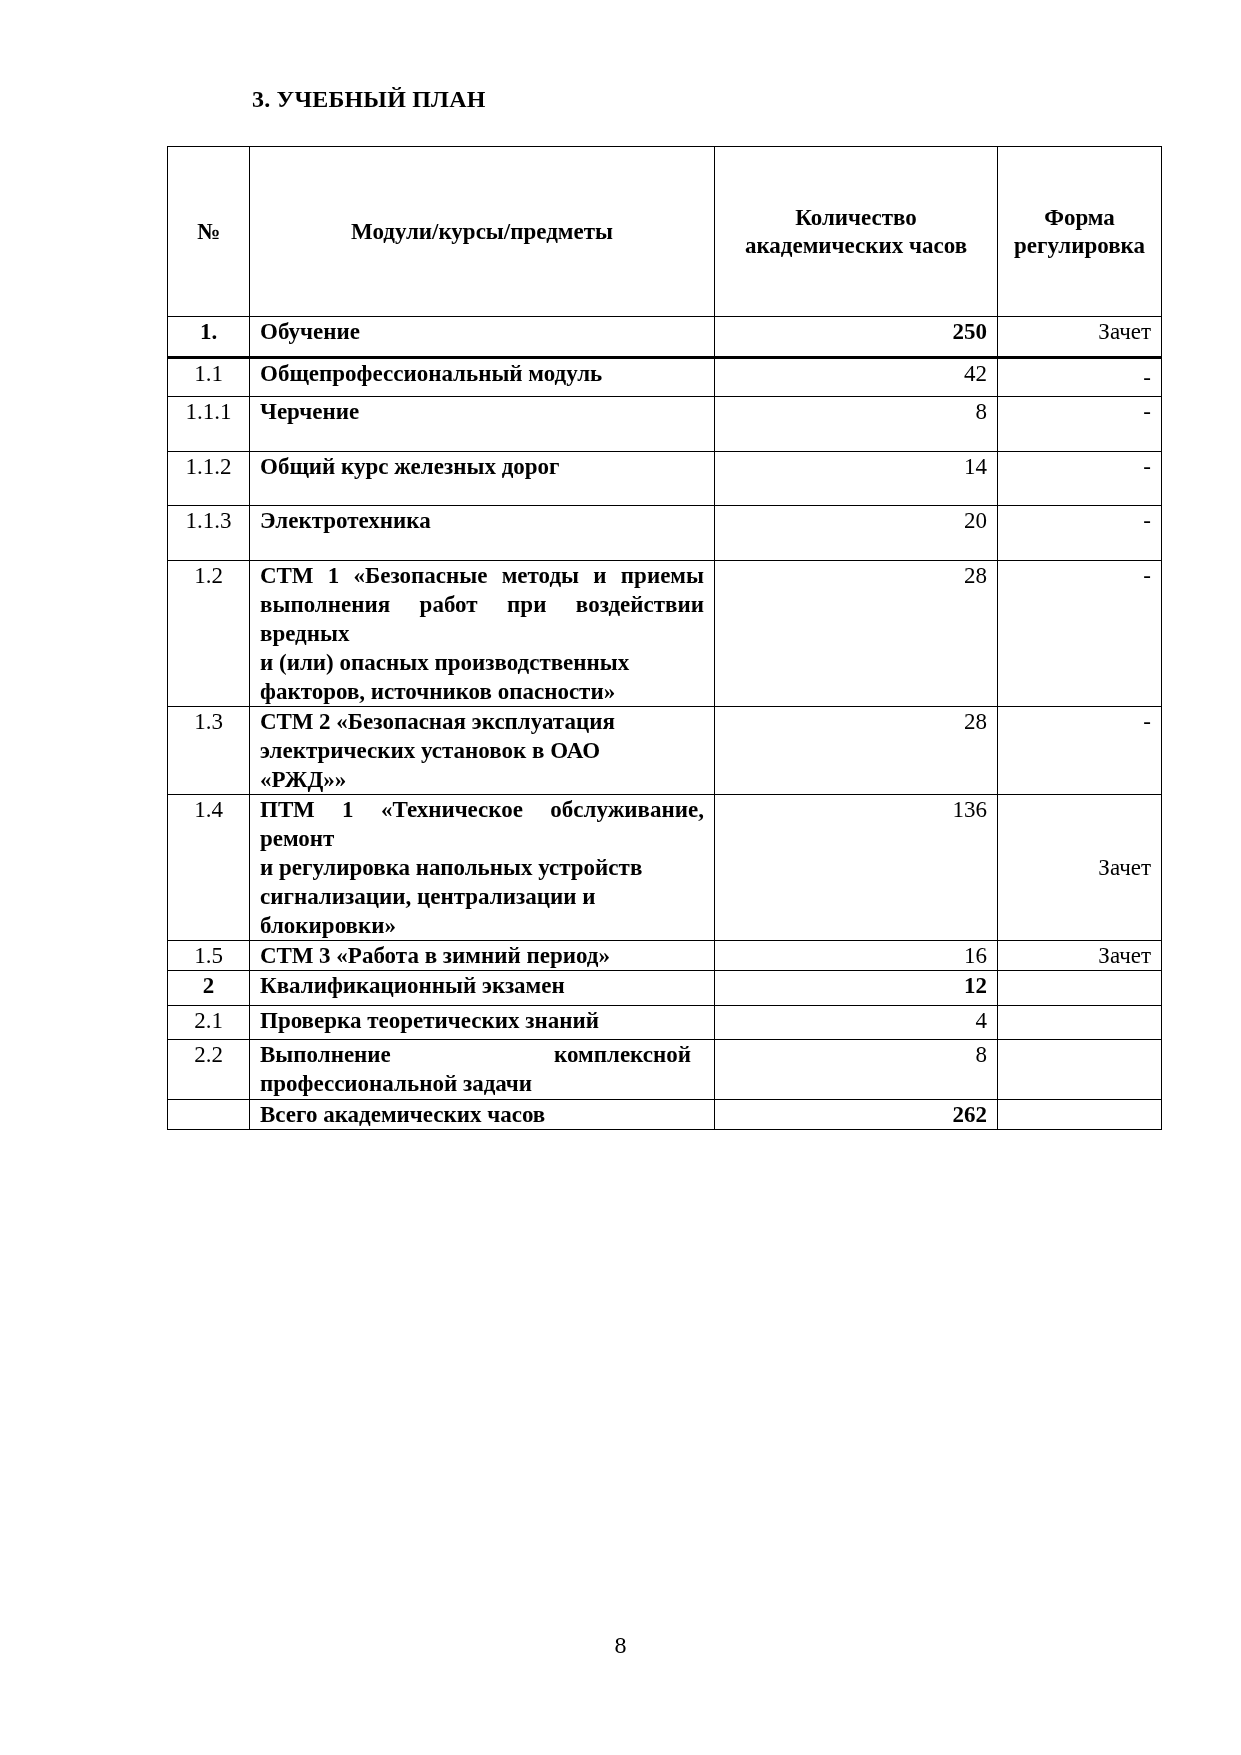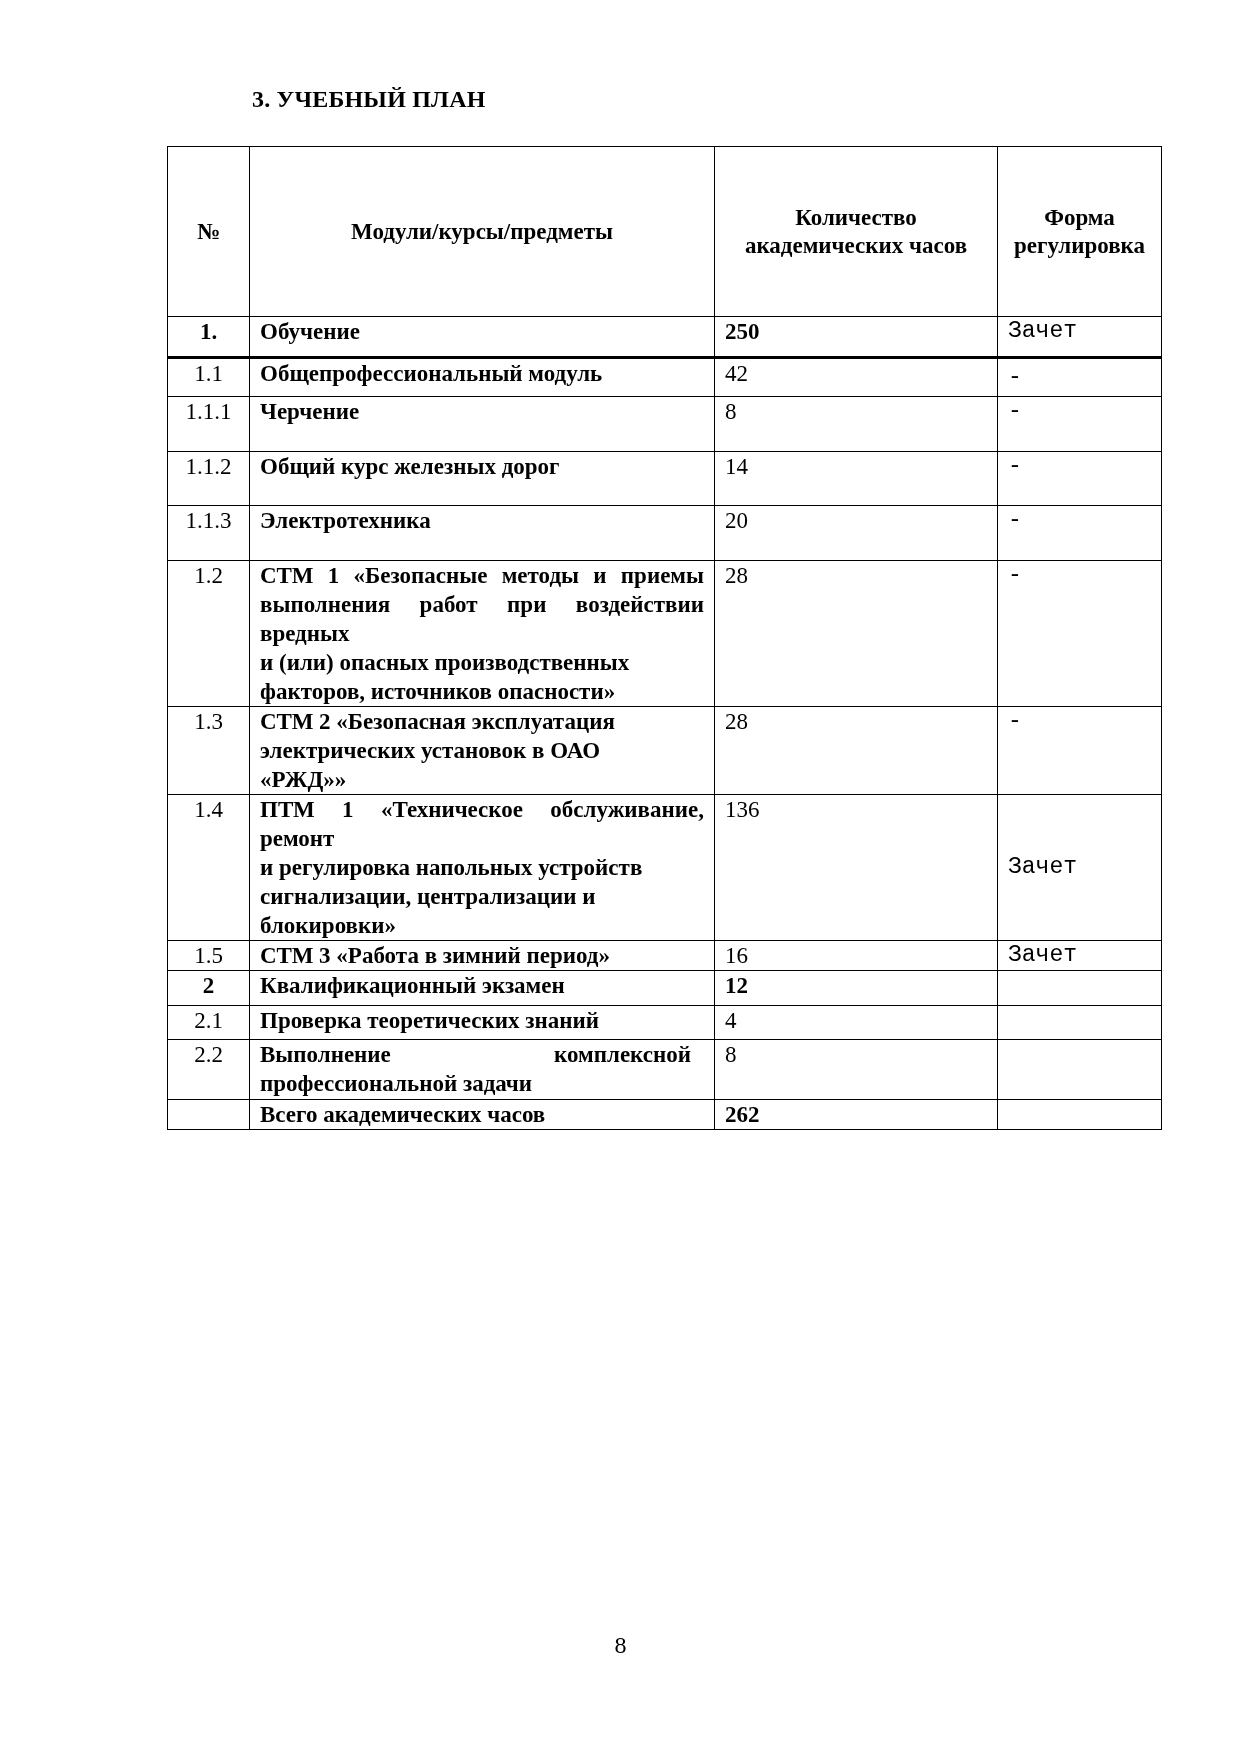--- a/index.html
+++ b/index.html
@@ -4,22 +4,22 @@
 <style>
   html, body { margin: 0; padding: 0; background: #ffffff; }
   body { width: 1241px; height: 1755px; position: relative; font-family: "Liberation Serif", "DejaVu Serif", serif; color: #000; }
   .title { position: absolute; left: 252px; top: 86px; font-size: 24px; font-weight: bold; letter-spacing: 0.2px; }
   table.plan { position: absolute; left: 167px; top: 146px; width: 994px; border-collapse: collapse; table-layout: fixed; font-size: 23px; line-height: 29px; }
   table.plan td, table.plan th { border: 1.5px solid #000; padding: 0 10px; vertical-align: top; }
   table.plan th { font-weight: bold; text-align: center; vertical-align: middle; line-height: 28px; }
   col.c1 { width: 82px; } col.c2 { width: 465px; } col.c3 { width: 283px; } col.c4 { width: 164px; }
   td.num { text-align: center; padding: 2px 2px 0 2px; }
   td.name { text-align: left; padding: 2px 10px 0 11px; font-weight: bold; }
-  td.hours { text-align: left; vertical-align: middle; }
-  td.att { text-align: left; padding-top: 2px; font-family: Liberation Mono, monospace; }
+  td.hours { text-align: right; vertical-align: middle; }
+  td.att { text-align: right; padding-top: 2px; }
   td.att.mid { vertical-align: middle; }
   tr.bold td { font-weight: bold; }
   tr.thick-bottom td { border-bottom: 3px solid #000; }
   .page-num { position: absolute; left: 0; width: 1241px; top: 1632px; text-align: center; font-size: 24px; }
   .jline { display: block; text-align: justify; text-align-last: justify; }
 </style>
 </head>
 <body>
 
 <div class="title">3. УЧЕБНЫЙ ПЛАН</div>

